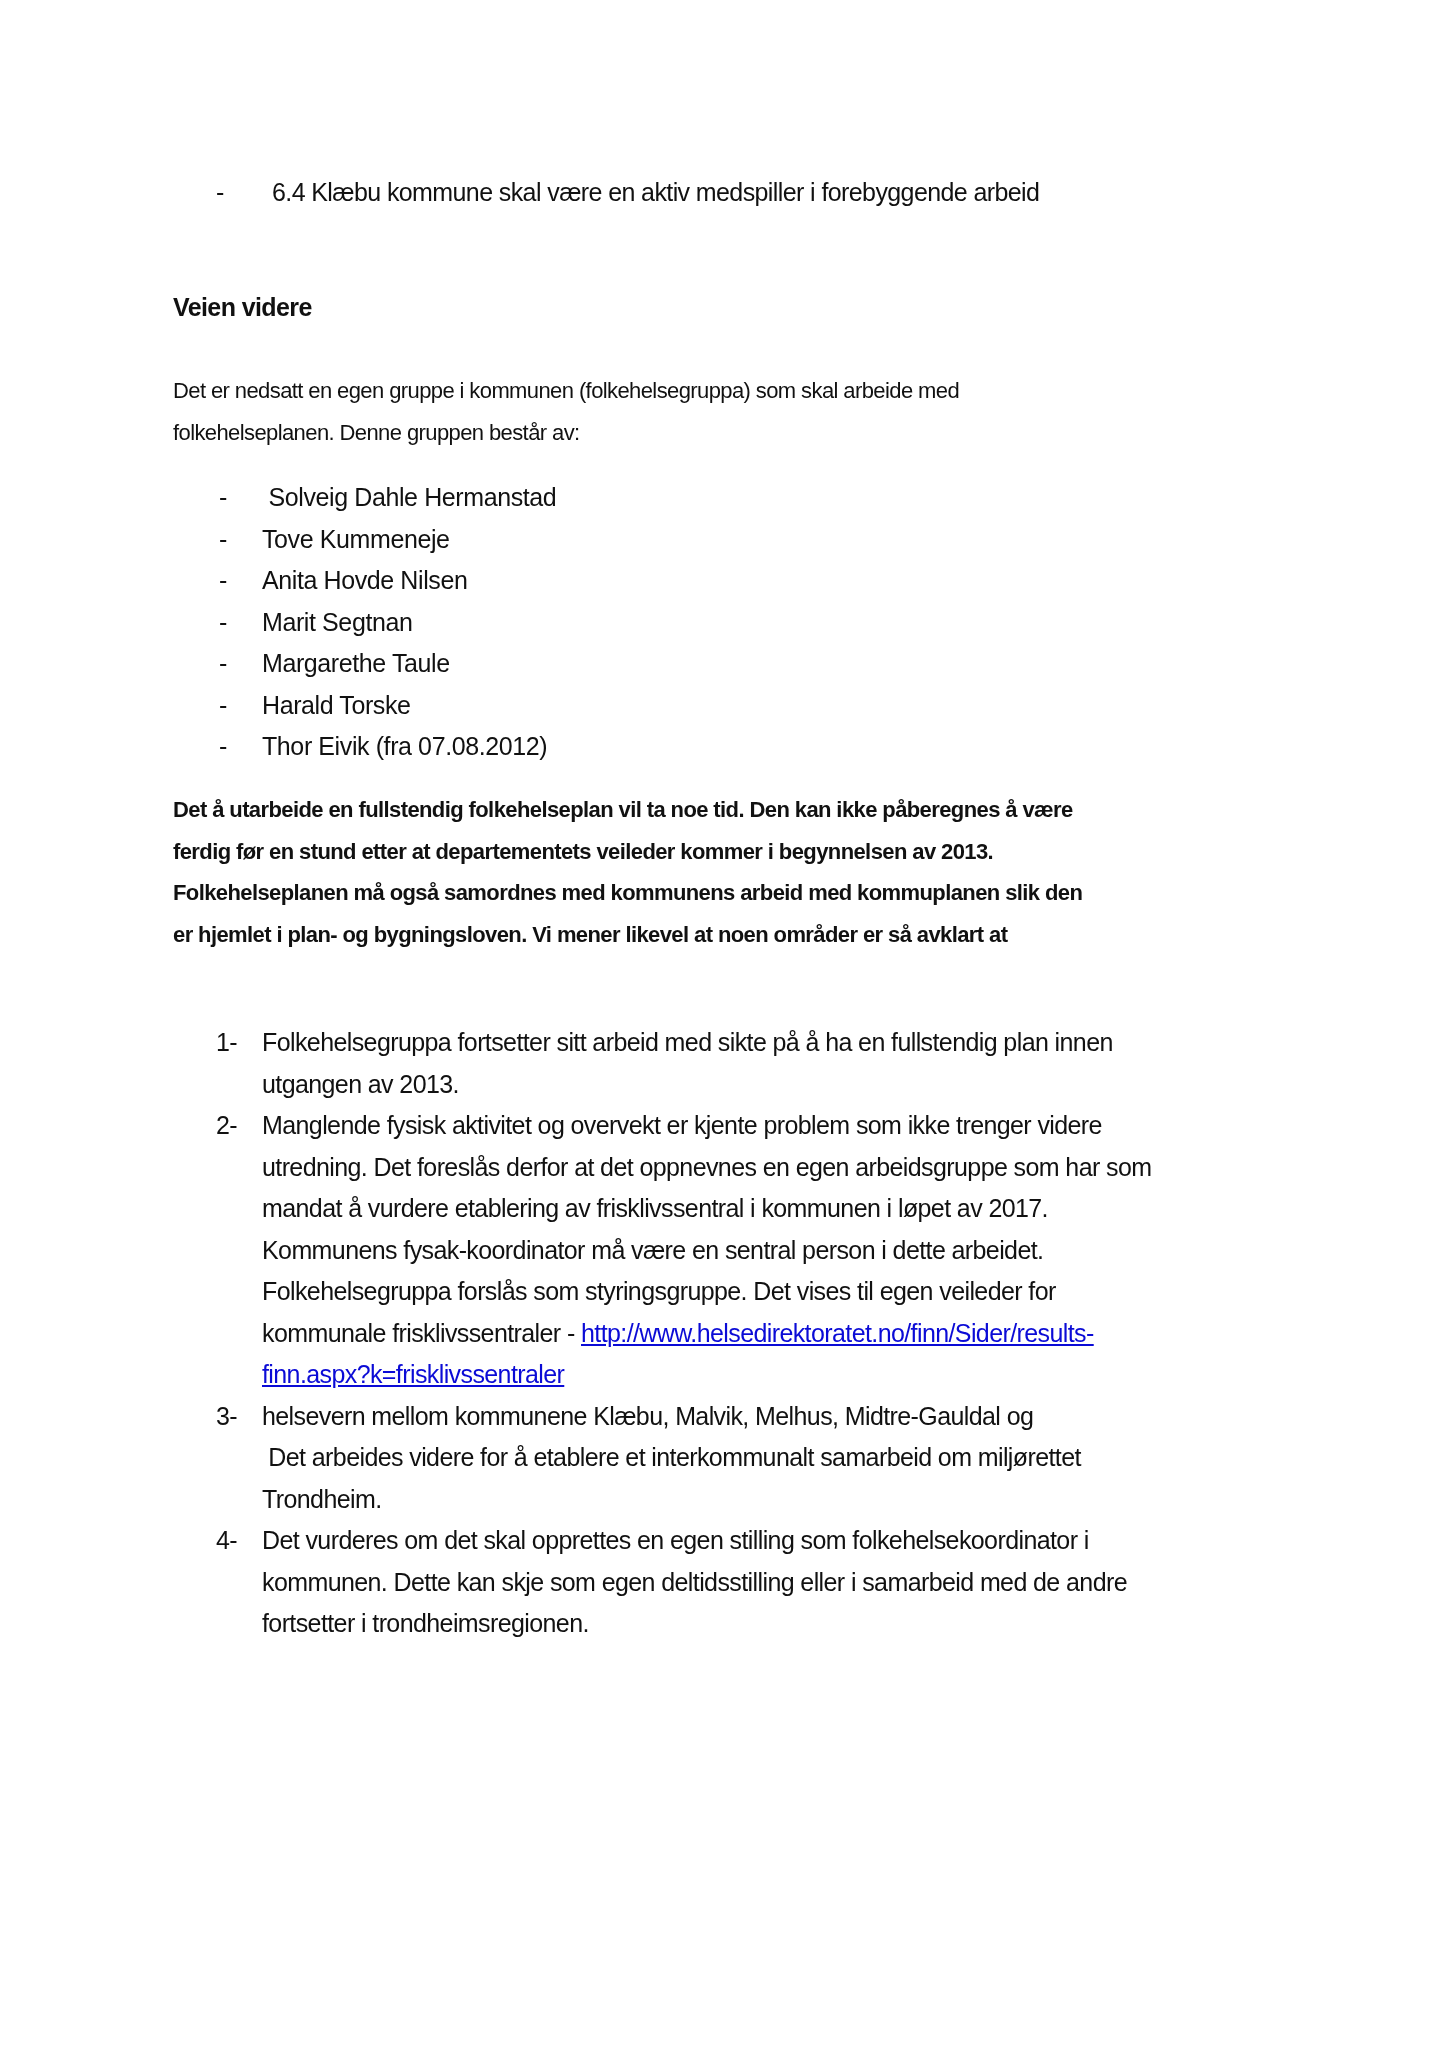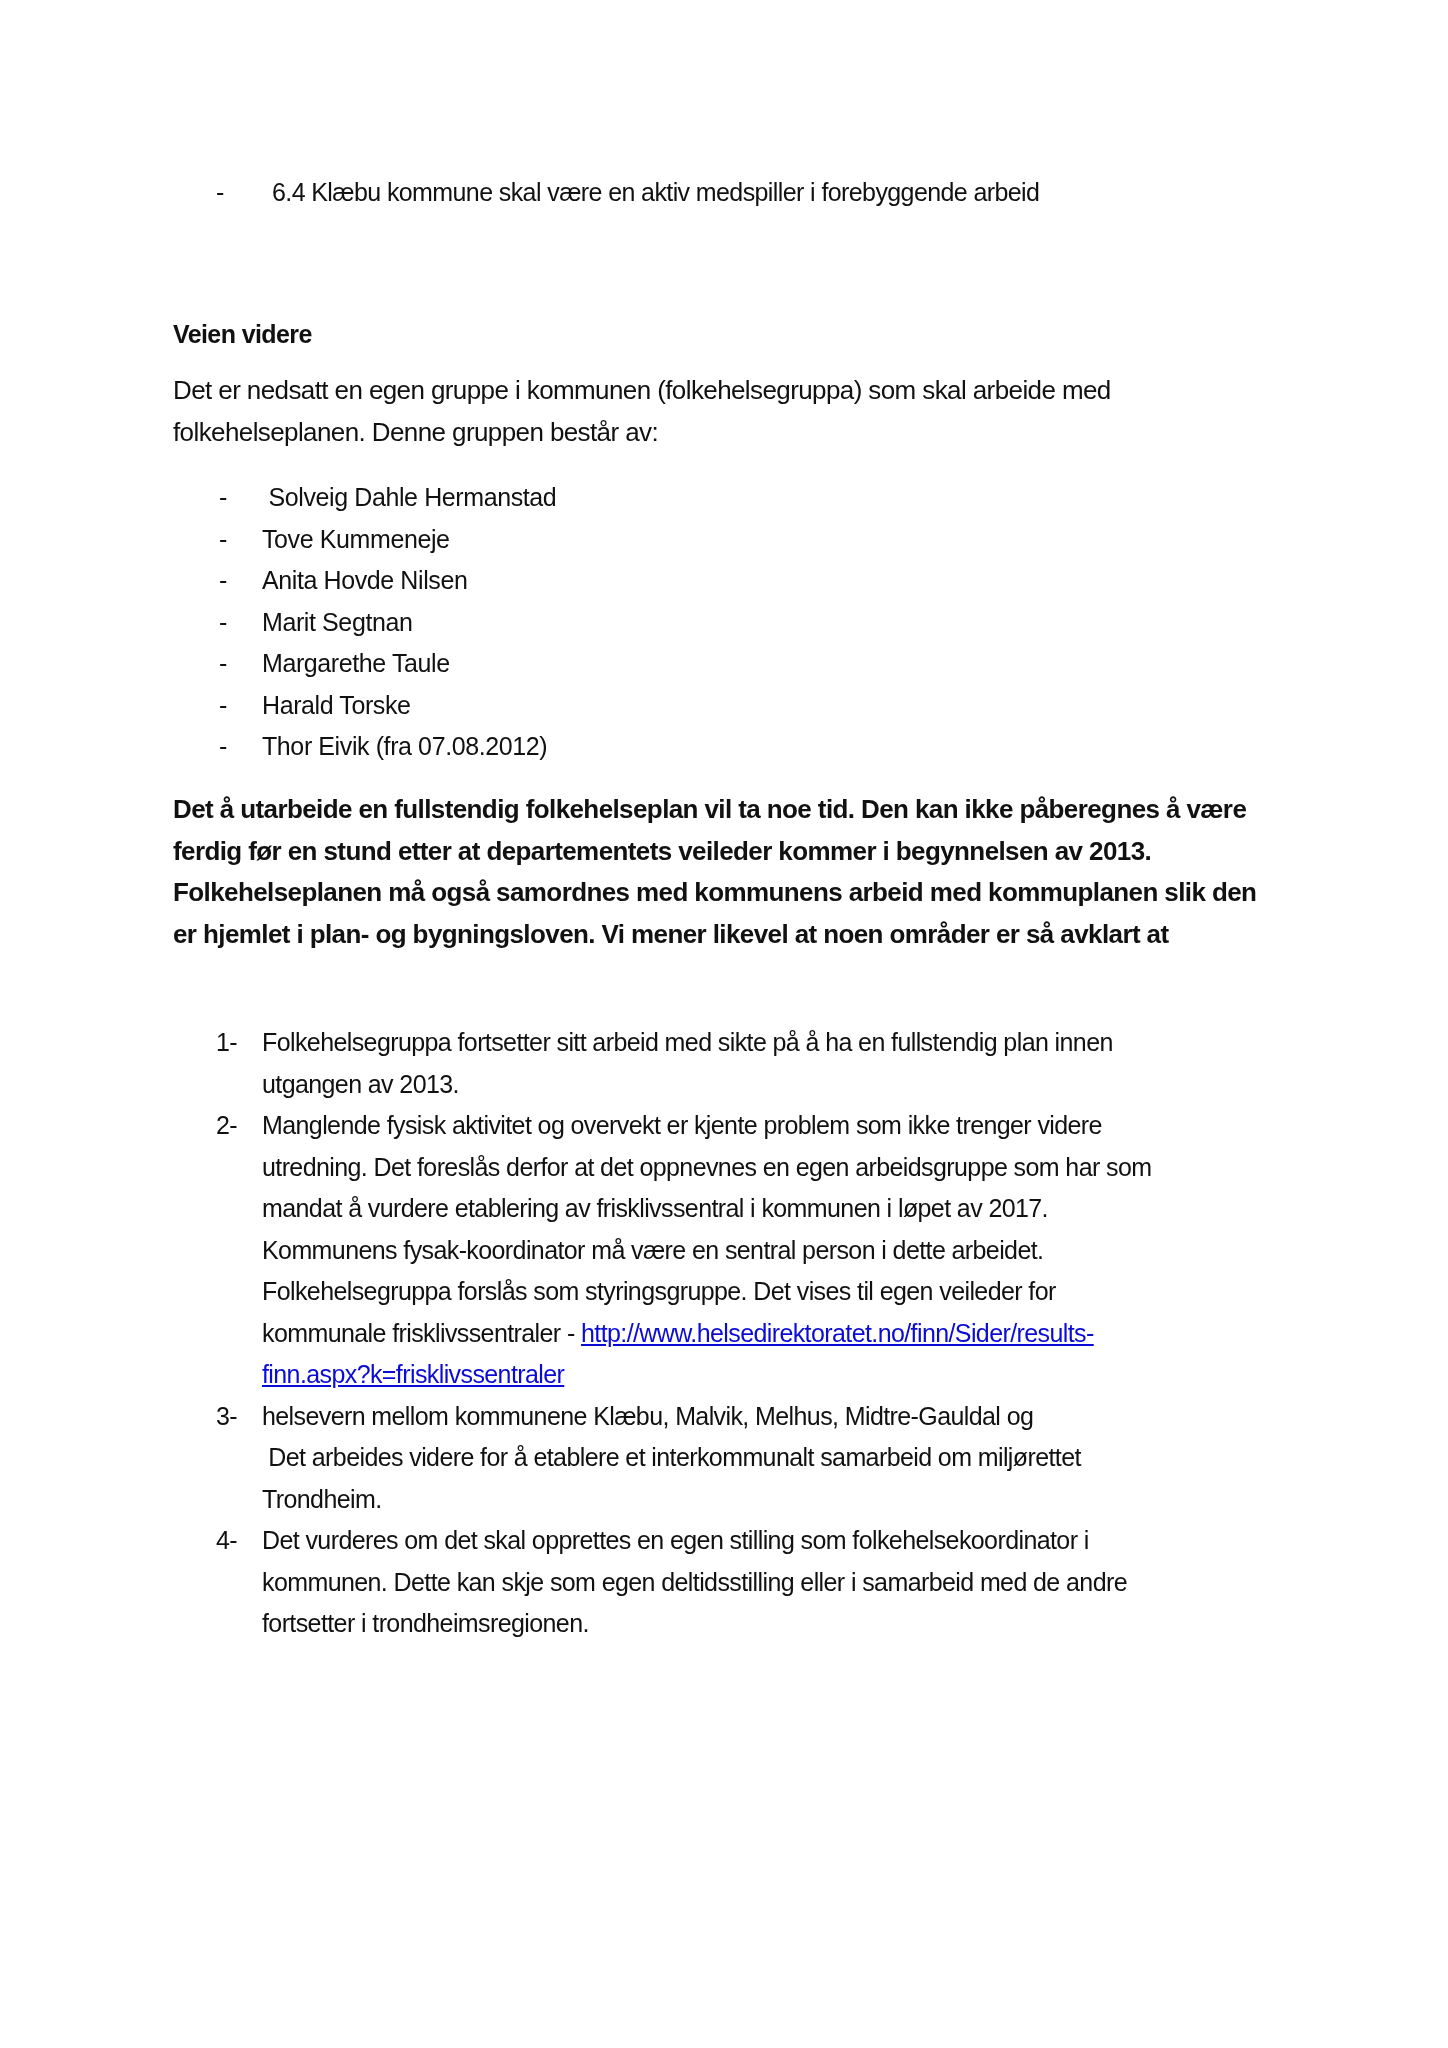--- a/index.html
+++ b/index.html
@@ -3,38 +3,38 @@
 <meta charset="utf-8">
 <style>
   html, body { margin: 0; padding: 0; background: #ffffff; }
   body { width: 1448px; height: 2048px; position: relative; overflow: hidden;
          font-family: "Liberation Sans", sans-serif; color: #111111; }
   .page { position: absolute; left: 0; top: 0; width: 1448px; height: 2048px; }
   .line { position: absolute; font-size: 25px; line-height: 41.5px; white-space: nowrap; letter-spacing: -0.6px; }
   .dash { position: absolute; font-size: 25px; line-height: 41.5px; }
   .heading { font-weight: bold; }
   .link { color: #0b0bd6; text-decoration: underline; }
-  .block { position: absolute; left: 173px; width: 1120px; font-size: 26px; line-height: 41.5px; letter-spacing: -0.6px; }
+  .block { position: absolute; left: 173px; width: 1120px; font-size: 22px; line-height: 41.5px; letter-spacing: -0.6px; }
   .block p { margin: 0; }
   .ol { position: absolute; left: 173px; width: 1130px; }
   .ol-item { position: relative; padding-left: 89px; font-size: 25px; line-height: 41.5px; letter-spacing: -0.6px; }
   .ol-num { position: absolute; left: 43px; top: 0; }
   .ul { position: absolute; left: 173px; }
   .ul-item { position: relative; padding-left: 89px; font-size: 25px; line-height: 41.5px; height: 41.5px; white-space: nowrap; letter-spacing: -0.4px; }
   .ul-dash { position: absolute; left: 46px; top: 0; }
 </style>
 </head>
 <body>
 
 <div class="page">
 
   <div class="dash" style="left:216px; top:172px;">-</div>
   <div class="line" style="left:262px; top:172px;margin-left:10px;">6.4 Klæbu kommune skal være en aktiv medspiller i forebyggende arbeid</div>
 
-  <div class="line heading" style="left:173px; top:314px;">Veien videre</div>
+  <div class="line heading" style="left:173px; top:287px;">Veien videre</div>
 
   <div class="block" style="top:370px;">
     <p>Det er nedsatt en egen gruppe i kommunen (folkehelsegruppa) som skal arbeide med</p>
     <p>folkehelseplanen. Denne gruppen består av:</p>
   </div>
 
   <div class="ul" style="top:477px;">
     <div class="ul-item"><span class="ul-dash">-</span><span style="white-space:pre"> Solveig Dahle Hermanstad</span></div>
     <div class="ul-item"><span class="ul-dash">-</span><span>Tove Kummeneje</span></div>
     <div class="ul-item"><span class="ul-dash">-</span><span>Anita Hovde Nilsen</span></div>

